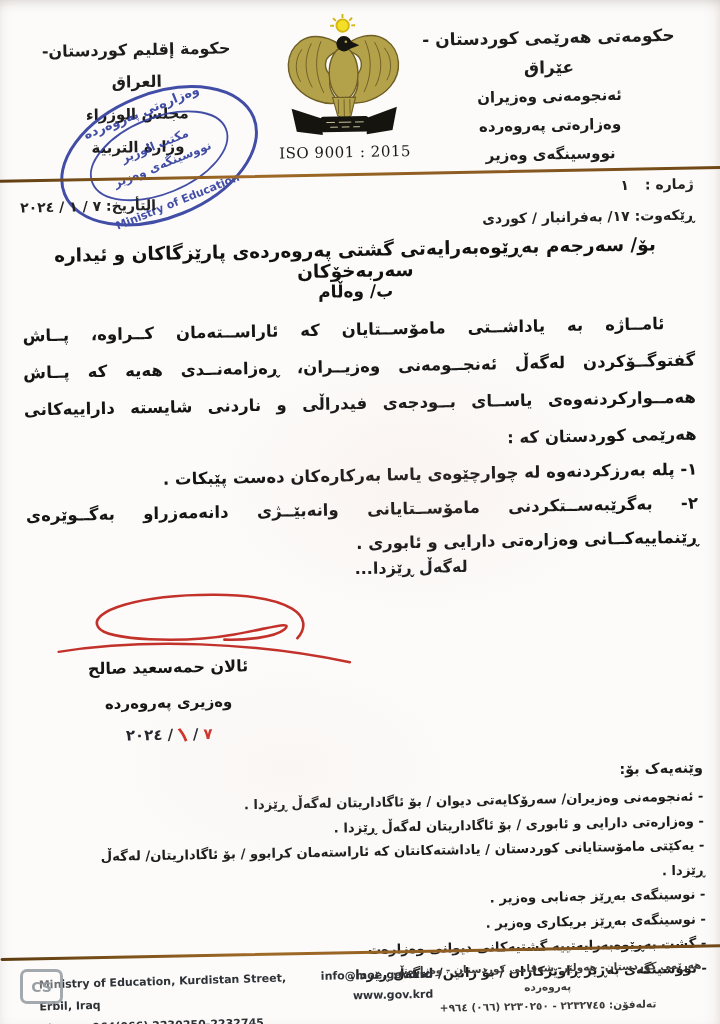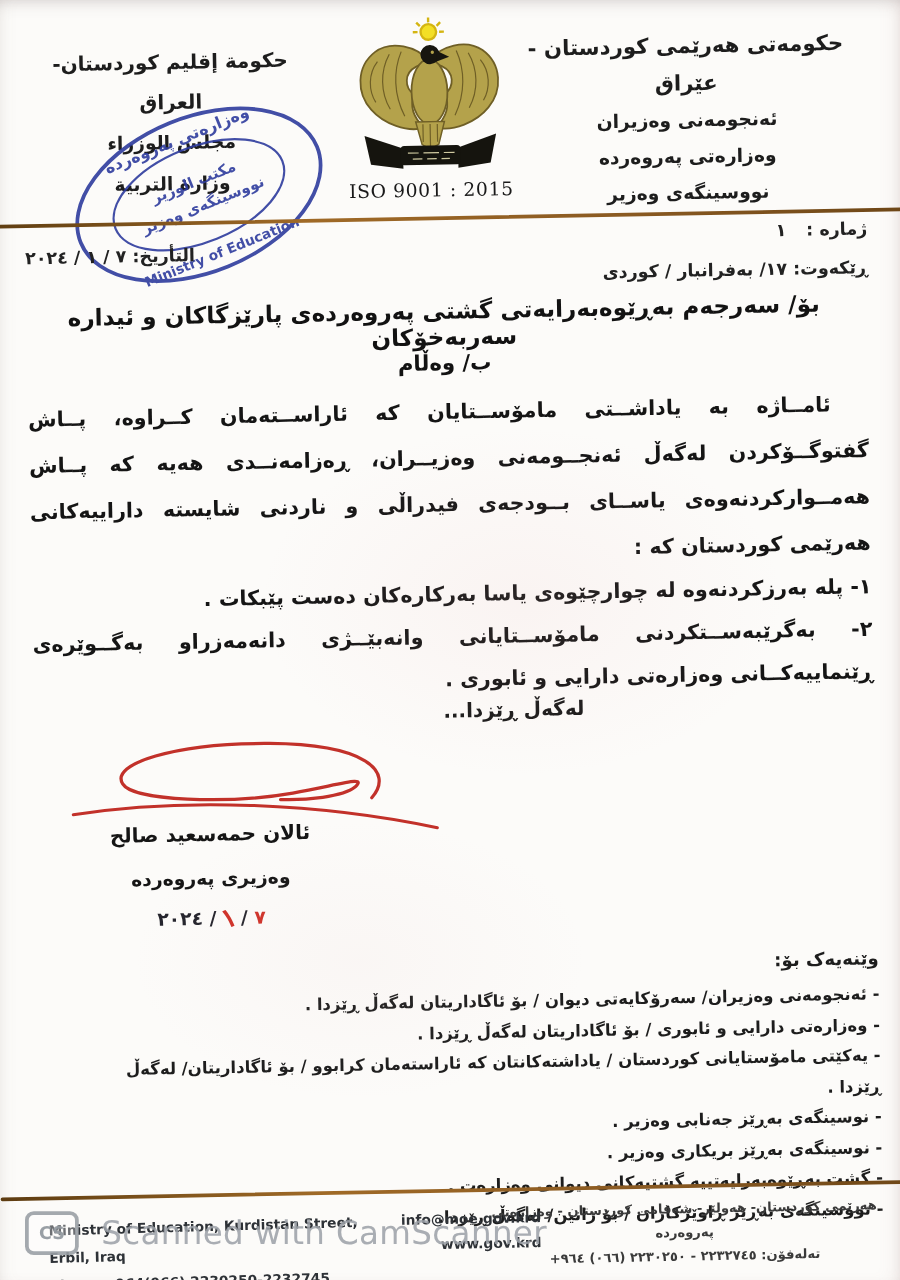--- a/index.html
+++ b/index.html
@@ -70,21 +70,21 @@
   .copies-heading{font-size:14.5px;line-height:22px;margin-bottom:6px;}
   .copies ul{margin:0;padding:0;list-style:none;}
   .copies li{font-size:13.2px;line-height:24.5px;}
 
   
   .footer-ku{position:absolute;top:962px;right:24px;width:315px;text-align:center;font-weight:700;font-size:10.5px;color:#3a3a3a;line-height:19px;}
   .footer-contact{position:absolute;top:966px;left:302px;width:122px;text-align:right;font-weight:700;font-size:11px;color:#2e3237;line-height:20px;}
   .footer-en{position:absolute;top:967px;left:30px;width:272px;font-weight:700;font-size:11px;color:#2e3237;line-height:22px;transform:rotate(-.5deg);}
 
   
-  .watermark{position:absolute;top:969px;left:20px;display:flex;align-items:center;gap:18px;z-index:30;pointer-events:none;justify-content:space-between;}
+  .watermark{position:absolute;top:969px;left:20px;display:flex;align-items:center;gap:0;z-index:30;pointer-events:none;justify-content:space-between;}
   .cs-logo{width:37px;height:29px;border:3.5px solid rgba(148,154,160,.85);border-radius:7px;
     display:flex;align-items:center;justify-content:center;
     color:rgba(148,154,160,.95);font-weight:700;font-size:14px;background:rgba(255,255,255,.3);}
   .watermark-text{font-size:26px;color:rgba(157,162,168,.88);font-weight:500;letter-spacing:.3px;
     font-family:"DejaVu Sans","Liberation Sans",sans-serif;}
 </style>
 </head>
 <body>
 
 <div class="page">
@@ -196,15 +196,14 @@
     </div>
     <div class="footer-en">
       <div>Ministry of Education, Kurdistan Street, Erbil, Iraq</div>
       <div>Phone:+964(066) 2230250-2232745</div>
     </div>
 
   </div>
 
   <div class="watermark">
     <div class="cs-logo">CS</div>
-    <div class="watermark-text">Scanned with CamScanner</div>
   </div>
 </div>
 
 </body></html>

